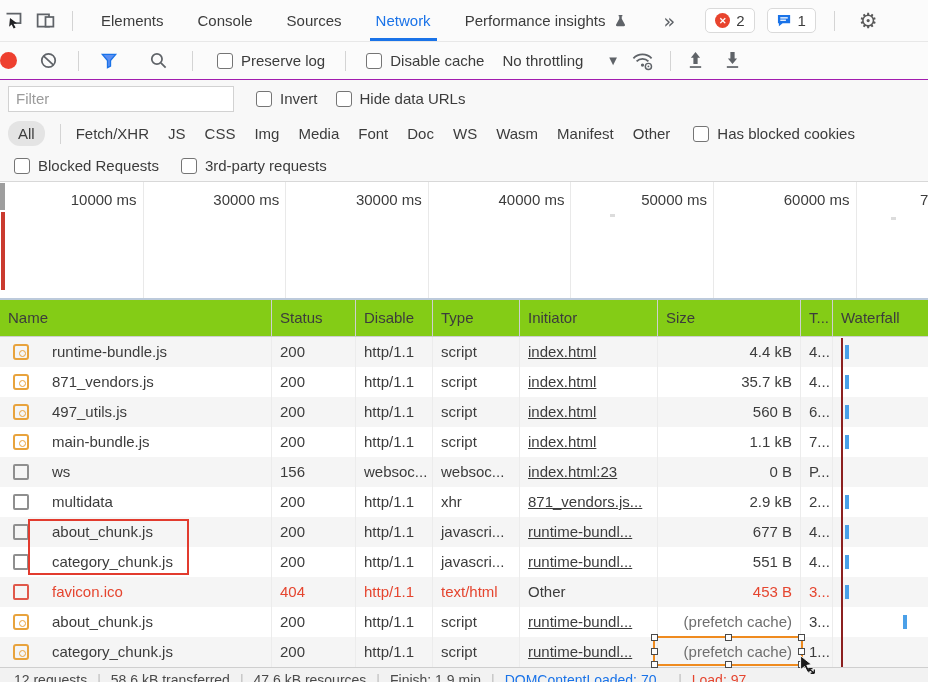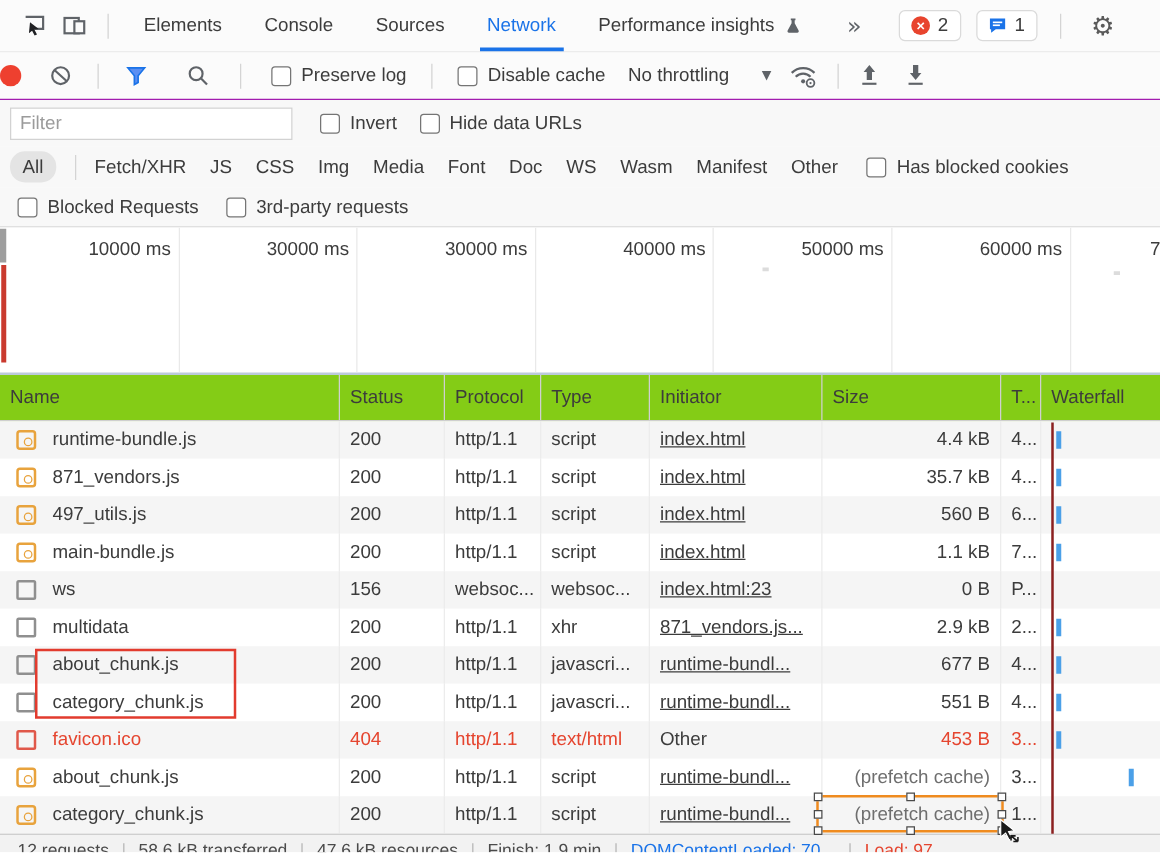--- a/index.html
+++ b/index.html
@@ -5,21 +5,21 @@
   html,body{margin:0;padding:0;background:#fff;}
   #app{position:relative;width:928px;height:682px;overflow:hidden;background:#fff;
        font-family:"Liberation Sans",sans-serif;color:#3c3c3c;font-size:15px;}
   .vsep{width:1px;height:20px;background:#d4d4d4;display:inline-block;flex:0 0 1px;}
   .cb{width:16px;height:16px;border:1.5px solid #757575;border-radius:3px;background:#fff;
       display:inline-block;flex:0 0 16px;box-sizing:border-box;}
   .lbl{white-space:nowrap;}
   
   .tabbar{position:absolute;left:0;top:0;width:928px;height:42px;background:#fbfbfb;
           border-bottom:1px solid #e8e8e8;display:flex;align-items:center;box-sizing:border-box;
-          padding-left:14px;gap:6px;}
+          gap:6px;}
   .tbicon{width:26px;height:26px;display:flex;align-items:center;justify-content:center;flex:0 0 26px;}
   .tabbar .vsep{margin:0 8px;}
   .tab{height:41px;display:flex;align-items:center;padding:0 14px;gap:7px;position:relative;
        white-space:nowrap;cursor:default;}
   .tab.active{color:#1a73e8;}
   .tab.active::after{content:"";position:absolute;left:8px;right:8px;bottom:0;height:3px;background:#1a73e8;}
   .more{font-size:19px;color:#5f6368;margin:0 10px 0 16px;font-family:"DejaVu Sans",sans-serif;}
   .badge{display:flex;align-items:center;gap:6px;border:1px solid #dadada;border-radius:5px;
          background:#fff;padding:3px 9px;margin-right:6px;}
   .errdot{width:15px;height:15px;border-radius:50%;background:#e8442e;color:#fff;font-size:9px;
@@ -60,21 +60,21 @@
             border-bottom:1px solid #cfcfcf;box-sizing:border-box;display:grid;
             grid-template-columns:272px 84px 77px 87px 138px 143px 32px 95px;}
   .gridhead .hc{line-height:36px;padding:0 8px;border-right:1px solid #cfcfcf;white-space:nowrap;
             overflow:hidden;box-sizing:border-box;}
   .gridhead .hc:last-child{border-right:none;}
   .rows{position:absolute;left:0;top:337px;width:928px;height:330px;border-bottom:1px solid #cfcfcf;box-sizing:border-box;}
   .row{display:grid;grid-template-columns:272px 84px 77px 87px 138px 143px 32px 95px;height:30px;background:#fff;}
   .row.odd{background:#f5f5f5;}
   .cell{line-height:30px;padding:0 8px;white-space:nowrap;overflow:hidden;border-right:1px solid #ececec;box-sizing:border-box;}
   .cell:last-child{border-right:none;}
-  .cell.name{display:flex;align-items:center;gap:13px;padding-left:13px;}
+  .cell.name{display:flex;align-items:center;gap:23px;padding-left:13px;}
   .cell.size{text-align:right;}
   .cell.wf{position:relative;padding:0;}
   .link{text-decoration:underline;}
   .muted{color:#6e6e6e;}
   .ficon{flex:0 0 16px;width:16px;height:16px;box-sizing:border-box;position:relative;}
   .icon-js{border:2px solid #e8a33d;border-radius:3px;}
   .icon-js::after{content:"";position:absolute;left:3.5px;top:3.5px;width:5px;height:5px;border:1.5px solid #e8a33d;border-radius:50%;}
   .icon-file{border:2px solid #8f8f8f;border-radius:2px;}
   .icon-file-error{border:2px solid #e0584a;border-radius:2px;}
   .row.error .nm,.row.error .status,.row.error .proto,.row.error .type,
@@ -266,21 +266,21 @@
       <div class="tick-line" style="left: 713px;"></div>
       <span class="tick-label" style="right: 221px;">50000 ms</span>
       <div class="tick-line" style="left: 855.6px;"></div>
       <span class="tick-label" style="right: 78.4px;">60000 ms</span>
       <span class="tick-label" style="left: 920px;">7</span>
     </div>
 
   <div class="gridhead">
     <div class="hc">Name</div>
     <div class="hc">Status</div>
-    <div class="hc">Protocol</div>
+    <div class="hc">Disable</div>
     <div class="hc">Type</div>
     <div class="hc">Initiator</div>
     <div class="hc">Size</div>
     <div class="hc">T...</div>
     <div class="hc">Waterfall</div>
   </div>
 
   <div class="rows">
     <div class="row odd">
       <div class="cell name">

